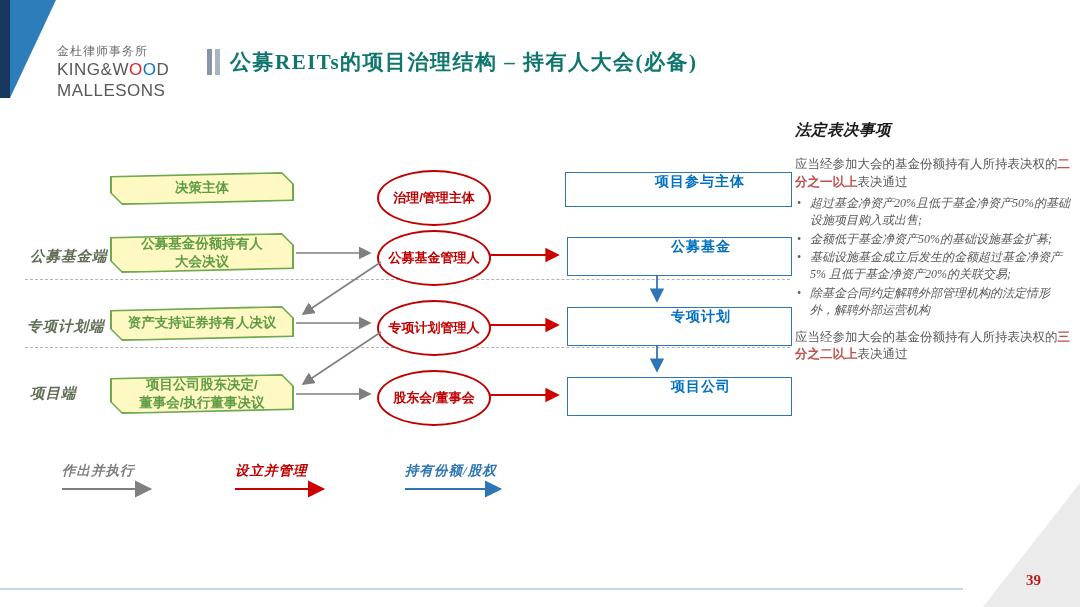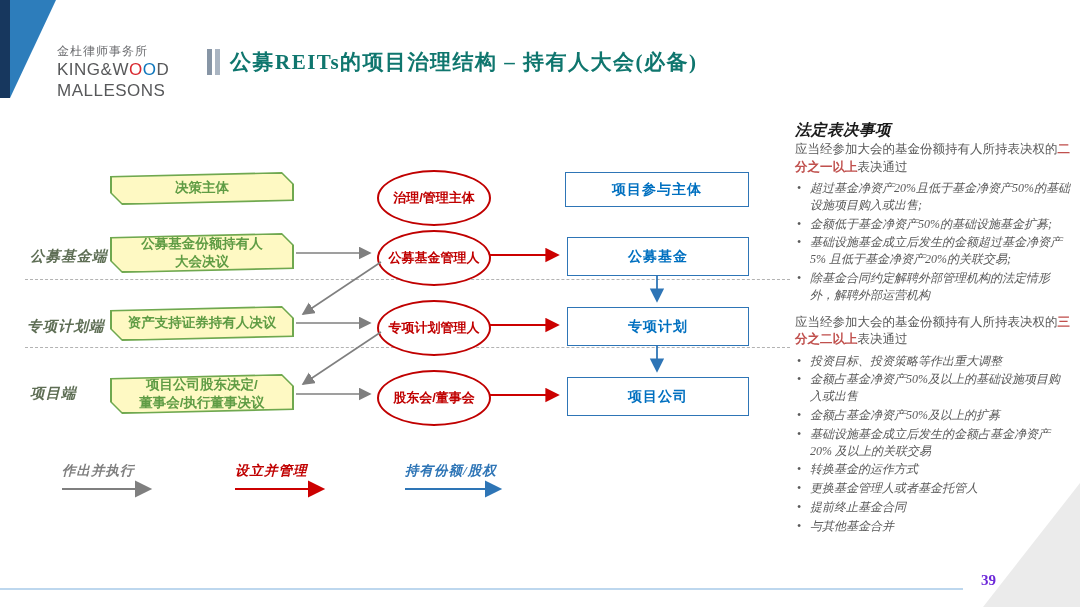--- a/index.html
+++ b/index.html
@@ -37,47 +37,47 @@
            clip-path:polygon(0 4px,calc(100% - 11px) 0,100% 11px,100% calc(100% - 4px),11px 100%,0 calc(100% - 11px));}
   .gtext{color:#5f9c44;font-weight:bold;font-size:13.5px;line-height:1.35;}
 
   
   .oval{position:absolute;width:110px;height:52px;border:2.2px solid #c00000;border-radius:50%;
         background:#fff;display:flex;flex-direction:row;align-items:center;justify-content:center;}
   .rtext{color:#c00000;font-weight:bold;font-size:13px;line-height:1.3;}
 
   
   .bluebox{position:absolute;border:1.6px solid #2e75b6;background:#fff;display:flex;
-           align-items:center;justify-content:center;}
+           justify-content:center;padding-left:43px;}
   .btext{color:#0070c0;font-weight:bold;font-size:14px;letter-spacing:1px;}
 
   .arrows{position:absolute;left:0;top:0;pointer-events:none;}
 
   
   .legend-label{position:absolute;font-family:"Liberation Serif",serif;font-style:italic;
                 font-size:13.5px;font-weight:bold;letter-spacing:1px;}
   .lg-gray{color:#7f7f7f;}
   .lg-red{color:#c00000;}
   .lg-blue{color:#2e75b6;}
 
   
   .panel{position:absolute;left:795px;top:120px;width:275px;
          font-family:"Liberation Serif",serif;color:#595959;}
-  .panel-h{font-size:15.5px;font-weight:bold;color:#1a1a1a;font-style:italic;margin-bottom:0;letter-spacing:.5px;}
+  .panel-h{font-size:15.5px;font-weight:bold;color:#1a1a1a;font-style:italic;margin-bottom:15px;letter-spacing:.5px;}
   .intro{font-size:12.5px;line-height:1.4;margin-bottom:4px;}
   .intro .hl{color:#c0504d;font-weight:bold;}
   .blist{margin:0 0 10px 0;padding:0;list-style:none;}
   .blist li{position:relative;font-style:italic;font-size:12px;line-height:1.4;
             padding-left:15px;margin-bottom:2px;}
   .blist li::before{content:"•";position:absolute;left:2px;top:0;color:#595959;font-style:normal;}
 
   
   .footer-line{position:absolute;left:0;top:588px;width:963px;height:2px;background:#bdd7ee;}
-  .page-num{position:absolute;left:981px;top:572px;font-family:"Liberation Serif",serif;
-            font-weight:bold;font-size:15px;color:#6d28d9;}
+  .page-num{position:absolute;left:1026px;top:572px;font-family:"Liberation Serif",serif;
+            font-weight:bold;font-size:15px;color:#b91c1c;}
   .corner{position:absolute;left:983px;top:483px;width:97px;height:124px;background:#ebebeb;
           clip-path:polygon(100% 0,100% 100%,0 100%);}
 </style>
 </head>
 <body>
 
 <div class="slide">
 
   <div class="logo-navy"></div>
   <div class="logo-tri"></div>
@@ -193,29 +193,19 @@
 
     <div class="intro"><span>应当经参加大会的基金份额持有人所持表决权的</span><span class="hl">二分之一以上</span><span>表决通过</span></div>
     <ul class="blist">
       <li>超过基金净资产20%且低于基金净资产50%的基础设施项目购入或出售;</li>
       <li>金额低于基金净资产50%的基础设施基金扩募;</li>
       <li>基础设施基金成立后发生的金额超过基金净资产5% 且低于基金净资产20%的关联交易;</li>
       <li>除基金合同约定解聘外部管理机构的法定情形外，解聘外部运营机构</li>
     </ul>
 
     <div class="intro"><span>应当经参加大会的基金份额持有人所持表决权的</span><span class="hl">三分之二以上</span><span>表决通过</span></div>
-    <ul class="blist">
-      <li>投资目标、投资策略等作出重大调整</li>
-      <li>金额占基金净资产50%及以上的基础设施项目购入或出售</li>
-      <li>金额占基金净资产50%及以上的扩募</li>
-      <li>基础设施基金成立后发生的金额占基金净资产20% 及以上的关联交易</li>
-      <li>转换基金的运作方式</li>
-      <li>更换基金管理人或者基金托管人</li>
-      <li>提前终止基金合同</li>
-      <li>与其他基金合并</li>
-    </ul>
   </div>
 
   <div class="corner"></div>
   <div class="footer-line"></div>
   <div class="page-num">39</div>
 
 </div>
 
 </body></html>

